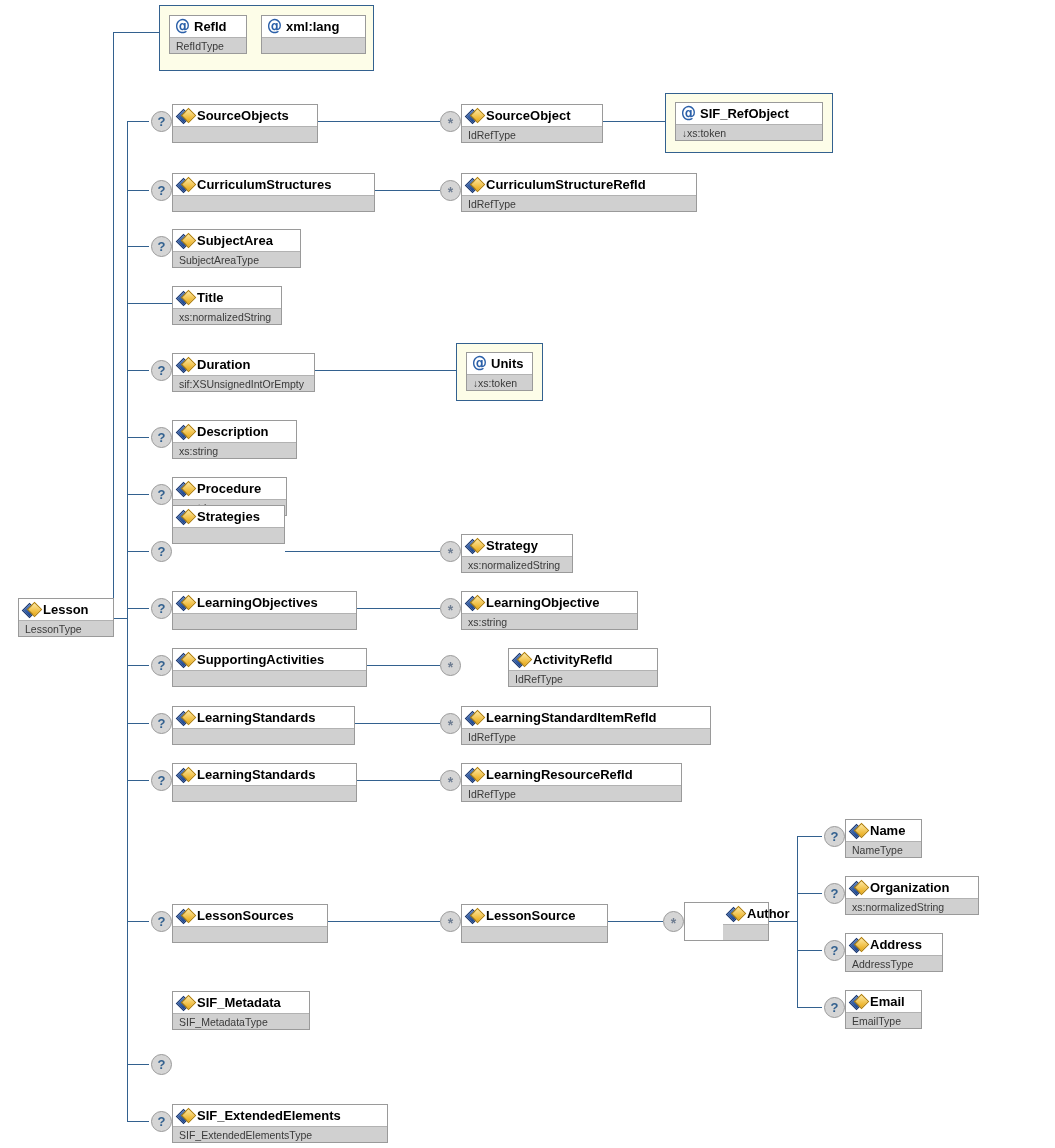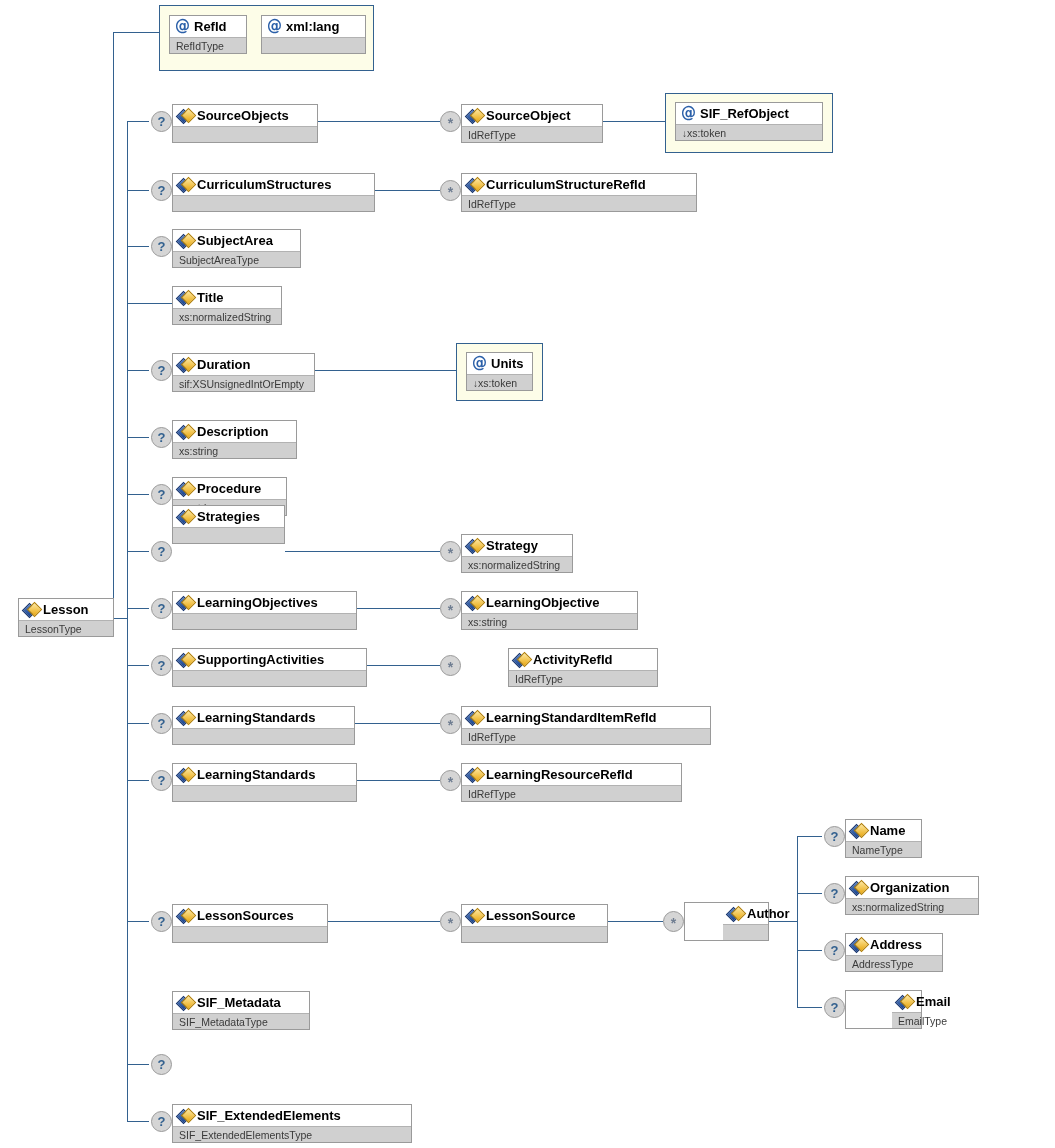--- a/index.html
+++ b/index.html
@@ -444,39 +444,39 @@
   <div class="marker" style="left:824px; top:940px;">?</div>
   <div class="node" style="left:845px; top:933px; width:98px;">
     <div class="title">
       <span class="el-icon"></span>
       <span>Address</span>
     </div>
     <div class="type">AddressType</div>
   </div>
 
   <div class="marker" style="left:824px; top:997px;">?</div>
-  <div class="node" style="left:845px; top:990px; width:77px;padding-left:46px;">
+  <div class="node" style="left:845px; top:990px; width:77px;">
     <div class="title">
       <span class="el-icon"></span>
       <span>Email</span>
     </div>
     <div class="type">EmailType</div>
   </div>
 
   <div class="marker" style="left:151px; top:1054px;">?</div>
   <div class="node" style="left:172px; top:991px; width:138px;">
     <div class="title">
       <span class="el-icon"></span>
       <span>SIF_Metadata</span>
     </div>
     <div class="type">SIF_MetadataType</div>
   </div>
 
   <div class="marker" style="left:151px; top:1111px;">?</div>
-  <div class="node" style="left:172px; top:1104px; width:240px;">
+  <div class="node" style="left:172px; top:1104px; width:216px;">
     <div class="title">
       <span class="el-icon"></span>
       <span>SIF_ExtendedElements</span>
     </div>
     <div class="type">SIF_ExtendedElementsType</div>
   </div>
 
 </div>
 
 </body></html>

